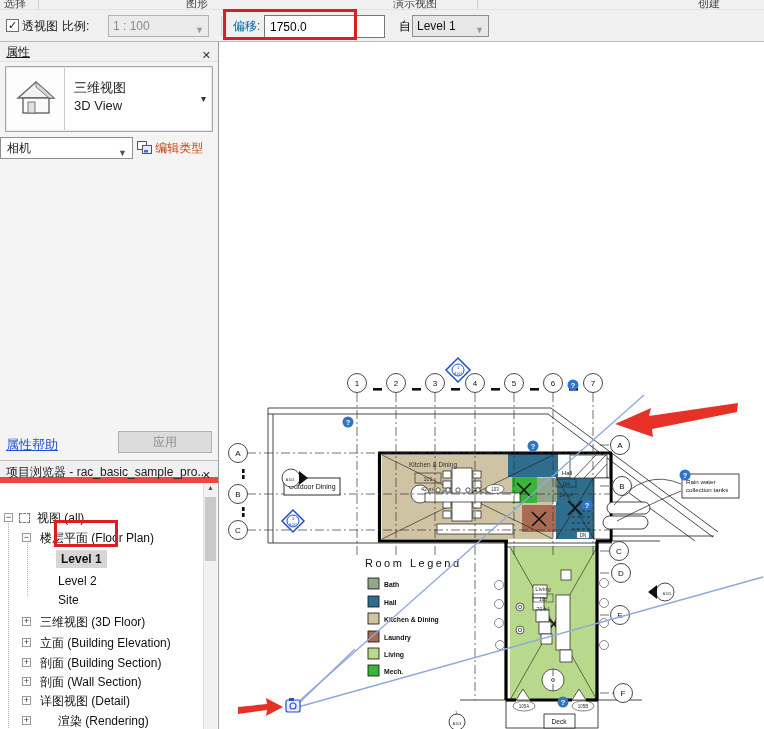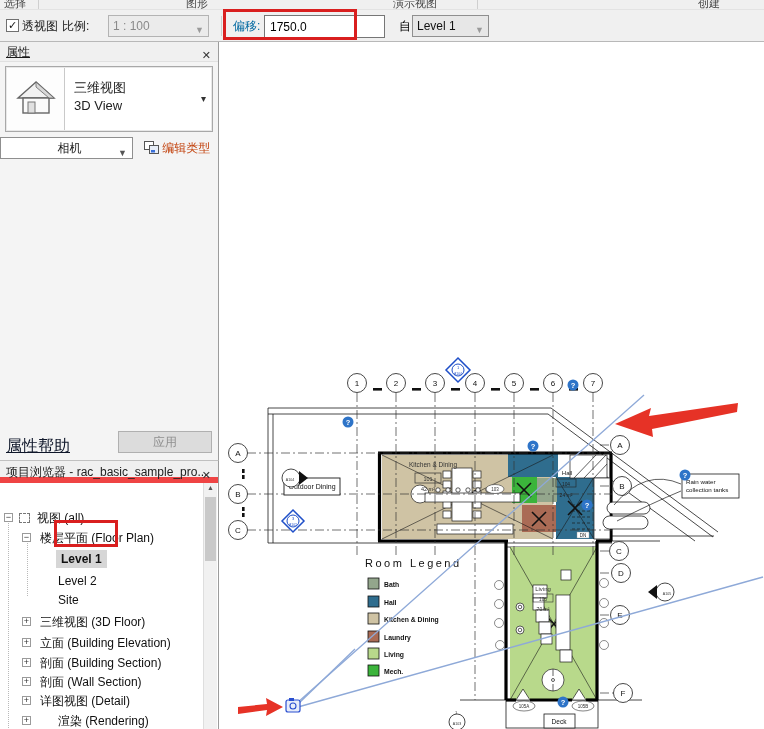--- a/index.html
+++ b/index.html
@@ -23,27 +23,27 @@
   .redbox { position:absolute; border:3px solid #d91f1f; z-index:50; pointer-events:none; }
 
   
   .props { position:absolute; left:0; top:42px; width:219px; height:418px; background:#f4f4f4; border-right:1px solid #9c9c9c;text-decoration:underline; }
   .panel-title { position:relative; height:20px; background:#f0f0f0; border-bottom:1px solid #e0e0e0; line-height:20px; padding-left:6px; font-size:12px; color:#222; }
   .panel-close { position:absolute; right:7px; top:3px; font-size:11px; color:#333; cursor:pointer; }
   .type-selector { position:absolute; left:5px; top:24px; width:208px; height:66px; background:#fff; border:1px solid #a8a8a8; box-shadow:inset 0 0 0 1px #e8e8e8; }
   .ts-icon { position:absolute; left:1px; top:1px; width:58px; height:62px; border-right:1px solid #c9c9c9; background:#fdfdfd; display:flex; align-items:center; justify-content:center; }
   .ts-text { position:absolute; left:68px; top:12px; font-size:13px; color:#222; line-height:18px; }
   .ts-arrow { position:absolute; right:6px; top:26px; font-size:10px; color:#333; }
-  .combo-row { position:absolute; left:0; top:95px; width:219px; height:24px;text-align:center; }
+  .combo-row { position:absolute; left:0; top:95px; width:219px; height:24px; }
   .combo { position:absolute; left:0; top:0; width:133px; height:22px; background:#fff; border:1px solid #8f8f8f; line-height:20px; padding-left:6px; }
   .combo .chev { position:absolute; right:5px; top:5px; font-size:9px; color:#555; }
   .edit-type { position:absolute; left:137px; top:0; width:80px; height:22px; line-height:22px; font-size:12px; color:#c2410c; cursor:pointer; }
   .props-empty { position:absolute; left:0; top:122px; width:218px; height:266px; background:#f4f4f4; }
   .props-bottom { position:absolute; left:0; top:388px; width:218px; height:30px; }
-  .help-link { position:absolute; left:6px; top:6px; color:#0f172a; text-decoration:underline; font-size:16px; cursor:pointer; }
+  .help-link { position:absolute; left:6px; top:6px; color:#1d4ed8; text-decoration:underline; font-size:13px; cursor:pointer; }
   .apply-btn { position:absolute; right:6px; top:1px; width:94px; height:22px; background:#dcdcdc; border:1px solid #b0b0b0; color:#8f8f8f; text-align:center; line-height:20px; }
 
   
   .browser { position:absolute; left:0; top:460px; width:219px; height:269px; background:#fff; border-right:1px solid #9c9c9c; border-top:1px solid #c0c0c0; }
   .browser .panel-title { background:#f0f0f0; height:22px; line-height:22px; border-bottom:6px solid #ef4444; }
   .tree { position:absolute; left:0; top:22px; width:204px; height:247px; background:#fff; overflow:hidden; }
   .trow { position:absolute; height:18px; line-height:18px; font-size:12px; color:#111; white-space:nowrap; cursor:default; }
   .exp { position:absolute; width:9px; height:9px; border:1px solid #9a9a9a; background:#fff; font-size:9px; line-height:7px; text-align:center; color:#333; top:4px; }
   .dotline { position:absolute; border-left:1px dotted #b9b9b9; width:0; }
   .tree-sel { background:#d6d6d6; }

